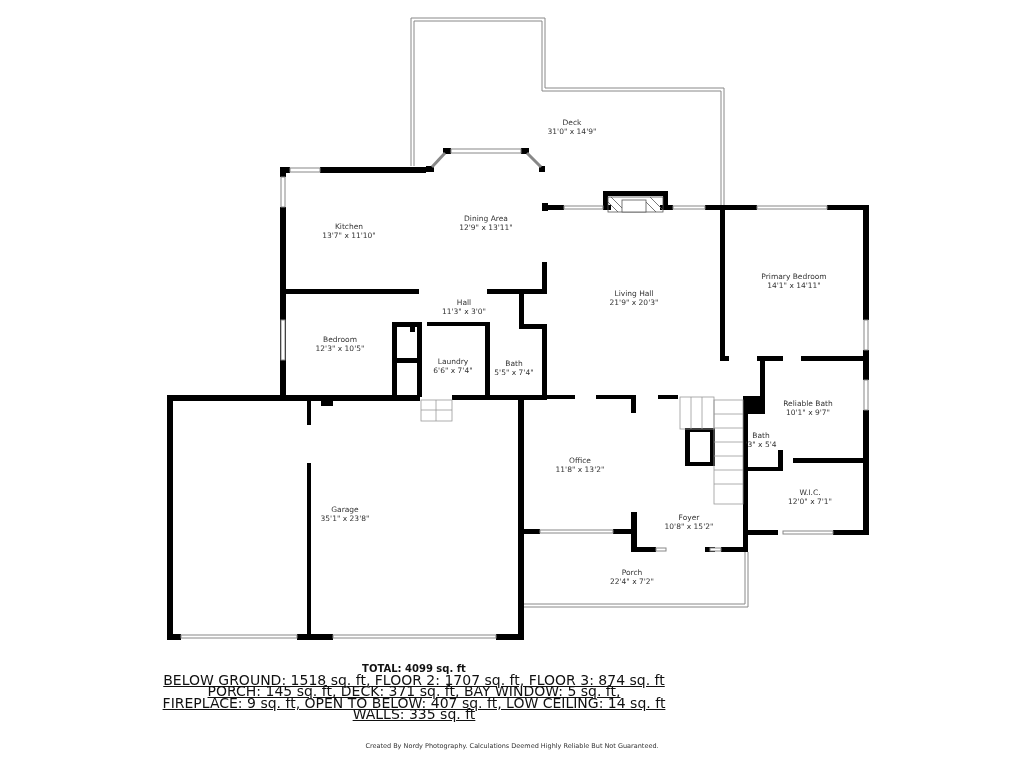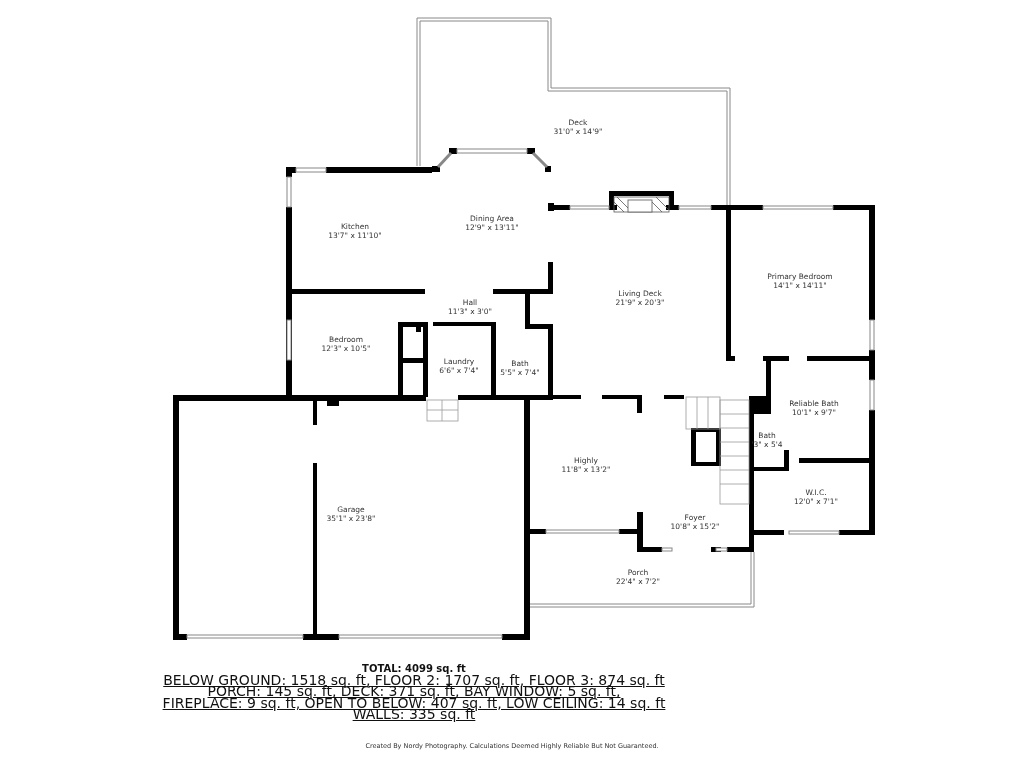--- a/index.html
+++ b/index.html
@@ -1,18 +1,18 @@
 <!DOCTYPE html>
 <html><head>
 <meta charset="utf-8">
 <style>
   html, body { margin: 0; padding: 0; background: #ffffff; }
   body { width: 1024px; height: 768px; position: relative; overflow: hidden;
          font-family: "DejaVu Sans", sans-serif; color: #222; }
-  #plan { position: absolute; left: 11px; top: 0; width: 876px; height: 660px; }
+  #plan { position: absolute; left: 5px; top: 0; width: 876px; height: 660px; }
   .room-label { position: absolute; transform: translate(-50%, -50%);
                 text-align: center; font-size: 7.5px; line-height: 9px;
                 color: #333; white-space: nowrap; }
   .room-label .dim { display: block; }
   #summary { position: absolute; left: 0; top: 663px; width: 828px; text-align: center;
              font-family: "DejaVu Sans", sans-serif; color: #111; }
   #summary .total { font-weight: bold; font-size: 10px; line-height: 12px; }
   #summary .line { font-size: 14px; line-height: 11.4px; text-decoration: underline; }
   #credit { position: absolute; left: 0; top: 742px; width: 1024px; text-align: center;
             font-size: 6.5px; color: #333; }
@@ -173,21 +173,21 @@
   </div>
   <div class="room-label" style="left:344px;top:231px">
     <span>Kitchen</span>
     <span class="dim">13'7" x 11'10"</span>
   </div>
   <div class="room-label" style="left:481px;top:223px">
     <span>Dining Area</span>
     <span class="dim">12'9" x 13'11"</span>
   </div>
   <div class="room-label" style="left:629px;top:298px">
-    <span>Living Deck</span>
+    <span>Living Hall</span>
     <span class="dim">21'9" x 20'3"</span>
   </div>
   <div class="room-label" style="left:789px;top:281px">
     <span>Primary Bedroom</span>
     <span class="dim">14'1" x 14'11"</span>
   </div>
   <div class="room-label" style="left:459px;top:307px">
     <span>Hall</span>
     <span class="dim">11'3" x 3'0"</span>
   </div>
@@ -205,21 +205,21 @@
   </div>
   <div class="room-label" style="left:803px;top:408px">
     <span>Reliable Bath</span>
     <span class="dim">10'1" x 9'7"</span>
   </div>
   <div class="room-label" style="left:756px;top:440px">
     <span>Bath</span>
     <span class="dim">'3" x 5'4</span>
   </div>
   <div class="room-label" style="left:575px;top:465px">
-    <span>Highly</span>
+    <span>Office</span>
     <span class="dim">11'8" x 13'2"</span>
   </div>
   <div class="room-label" style="left:805px;top:497px">
     <span>W.I.C.</span>
     <span class="dim">12'0" x 7'1"</span>
   </div>
   <div class="room-label" style="left:684px;top:522px">
     <span>Foyer</span>
     <span class="dim">10'8" x 15'2"</span>
   </div>

